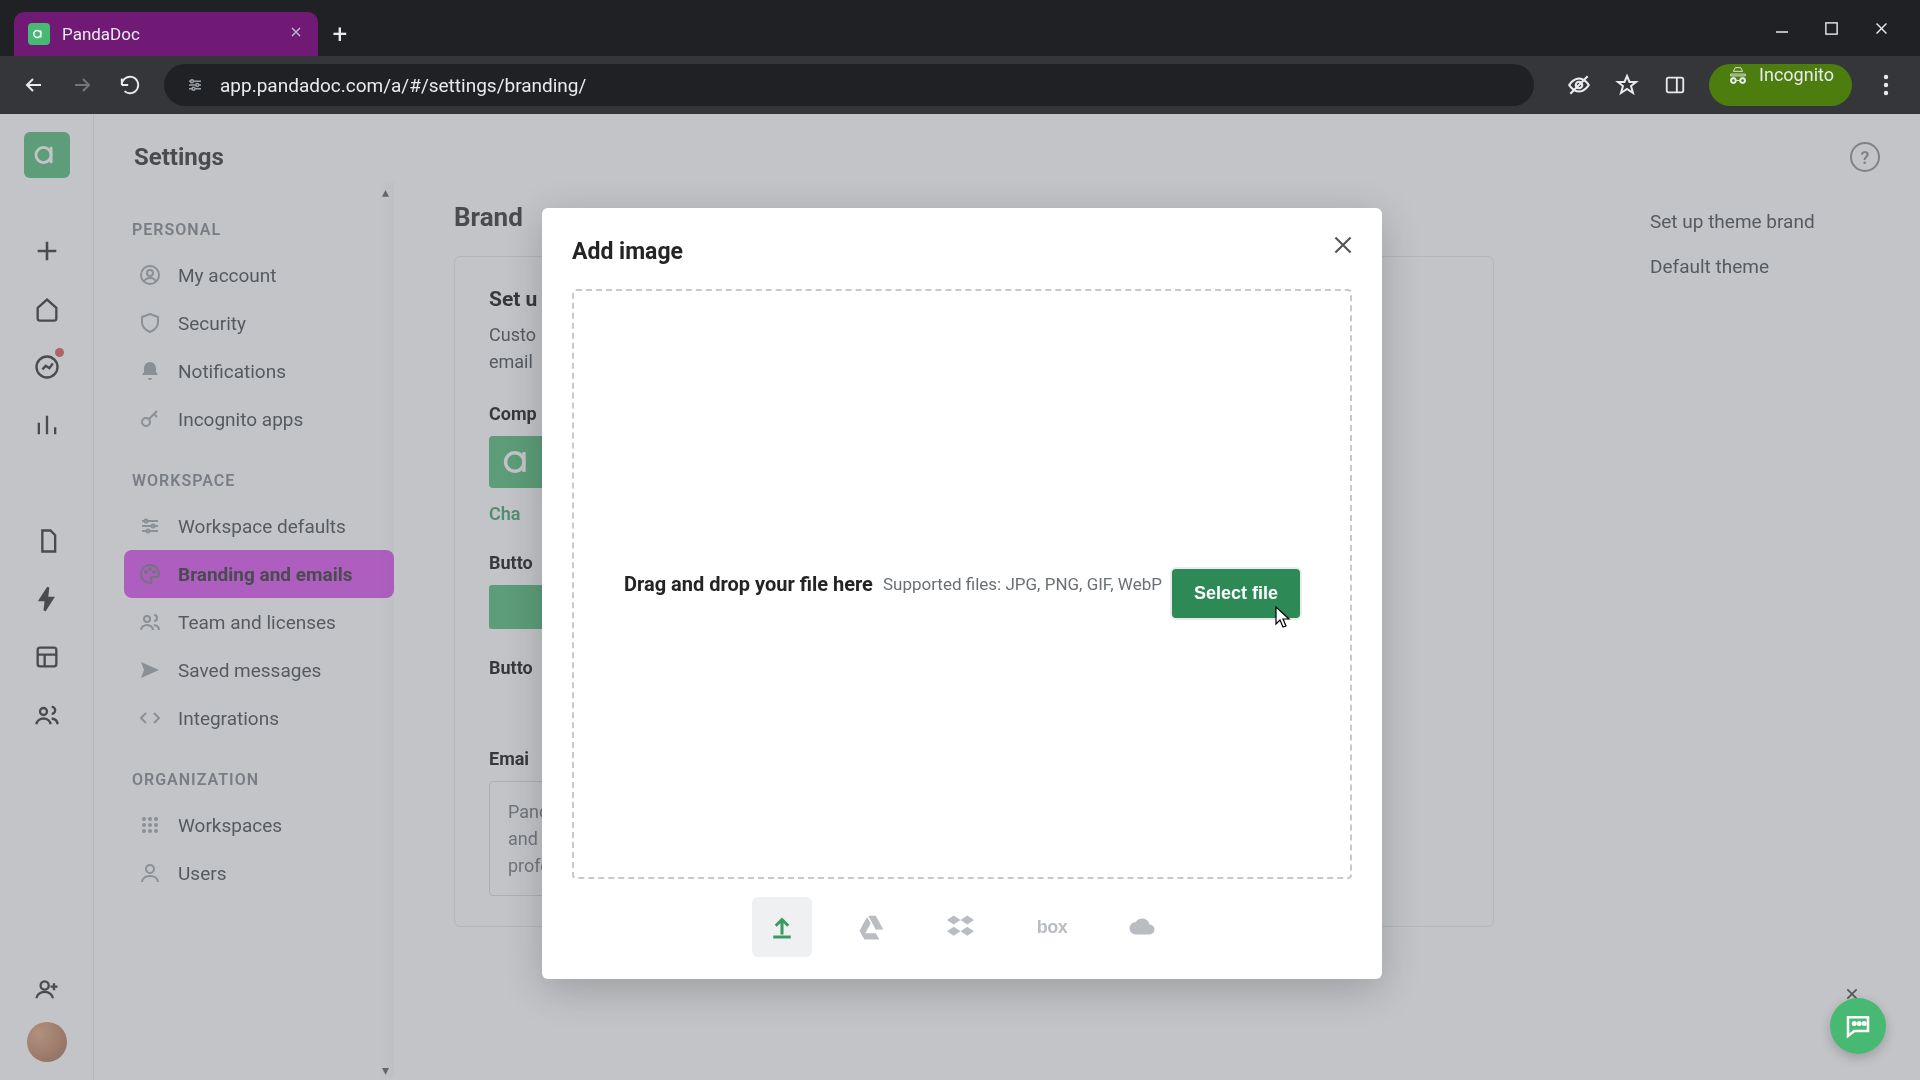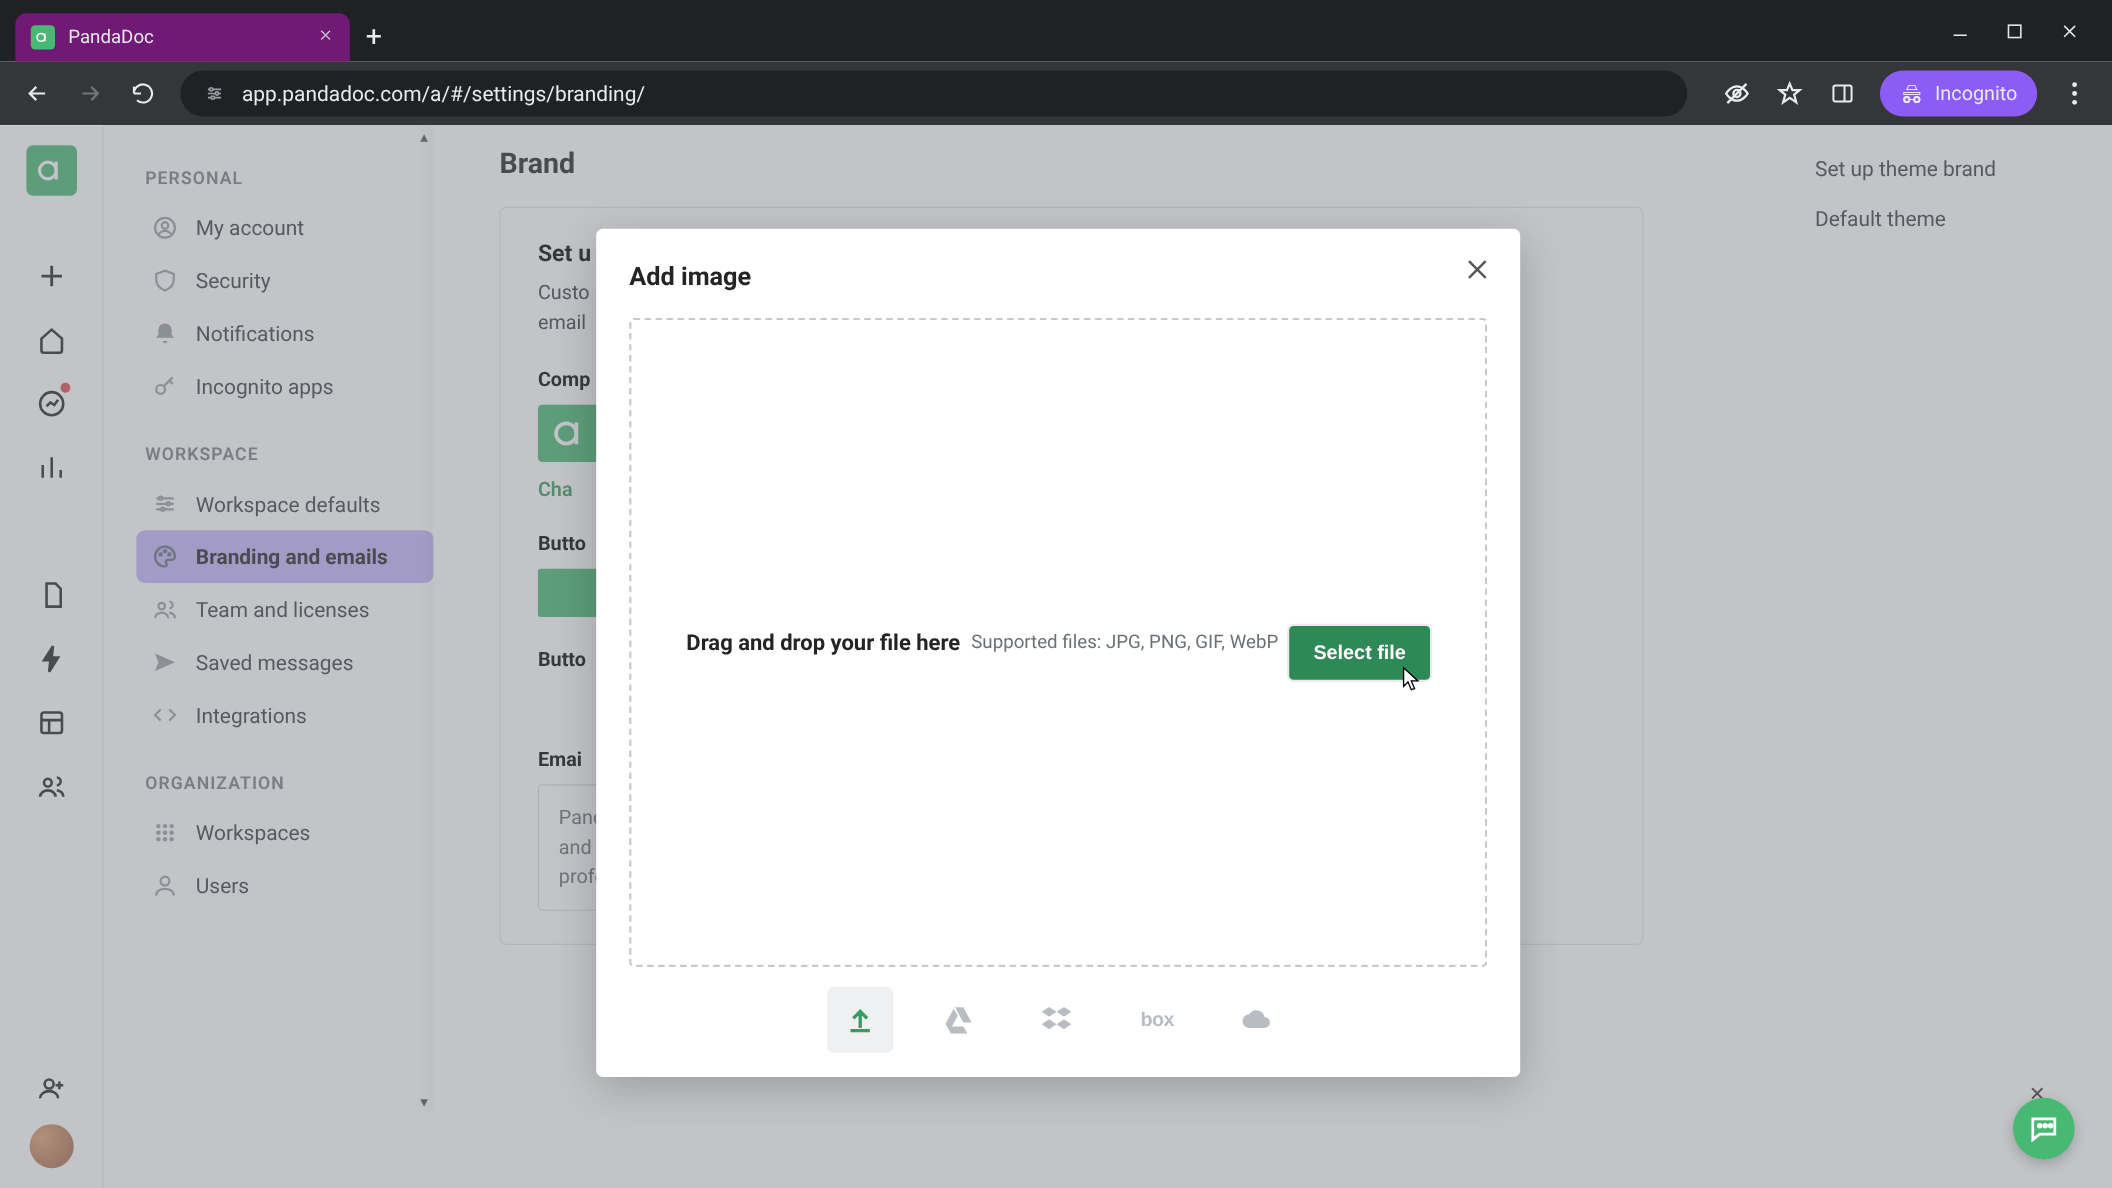--- a/index.html
+++ b/index.html
@@ -14,21 +14,21 @@
   .tab-close { margin-left:auto; color:#bdc1c6; cursor:pointer; }
   .new-tab { width:44px; height:44px; display:flex; align-items:center; justify-content:center; color:#e8eaed; font-size:26px; cursor:pointer; }
   .window-controls { position:absolute; right:0; top:0; height:56px; display:flex; align-items:center; gap:34px; padding:0 30px; color:#e8eaed; }
   .window-controls span { cursor:pointer; display:flex; }
 
   .addr-bar { position:absolute; top:56px; left:0; right:0; height:58px; background:#35363a; display:flex; align-items:center; padding:0 20px; gap:20px; color:#e8eaed; }
   .nav-btn { display:flex; align-items:center; justify-content:center; width:28px; height:28px; cursor:pointer; }
   .nav-btn.disabled { opacity:.35; cursor:default; }
   .url-pill { flex:1; background:#202124; height:42px; border-radius:21px; display:flex; align-items:center; padding:0 22px; gap:16px; font-size:19px; color:#e8eaed; max-width:1370px; }
   .addr-right { display:flex; align-items:center; gap:20px; position:absolute; right:20px; }
-  .incognito-pill { background:#8b5cf6; border-radius:21px; height:42px; display:flex; align-items:center; gap:10px; padding:0 18px; font-size:18px; }
+  .incognito-pill { background:#4d7c0f; border-radius:21px; height:42px; display:flex; align-items:flex-start; gap:10px; padding:0 18px; font-size:18px; }
 
   
   .viewport { position:absolute; top:114px; left:0; right:0; bottom:0; background:#fff; }
   .overlay { position:absolute; inset:0; background:rgba(120,124,130,.45); z-index:5; }
 
   
   .rail { position:absolute; left:0; top:0; bottom:0; width:94px; background:#fff; border-right:1px solid #e4e6ea; display:flex; flex-direction:column; align-items:center; padding-top:18px; gap:8px; z-index:1; }
   .rail-logo { width:46px; height:46px; background:#47b972; border-radius:6px; display:flex; align-items:center; justify-content:center; margin-bottom:40px; }
   .rail-logo svg { width:28px; height:28px; }
   .rail-item { width:50px; height:50px; display:flex; align-items:center; justify-content:center; cursor:pointer; color:#242424; border-radius:8px; position:relative; }
@@ -44,21 +44,21 @@
   .help-circle { margin-left:auto; width:30px; height:30px; border:2px solid #888; border-radius:50%; display:flex; align-items:center; justify-content:center; color:#888; font-size:18px; font-weight:600; cursor:pointer; }
 
   .content-row { display:flex; height:calc(100% - 70px); }
   .side-panel { width:300px; padding:10px 0 0 30px; position:relative; }
   .side-panel::after { content:""; position:absolute; right:0; top:0; bottom:0; width:16px; background:linear-gradient(to right, transparent, rgba(0,0,0,.03)); }
   .side-scroll-arrow { position:absolute; right:5px; font-size:14px; color:#555; }
   .side-scroll-arrow.up { top:2px; }
   .side-scroll-arrow.down { bottom:0px; }
   .sec-label { font-size:16px; letter-spacing:1px; color:#7a7f87; font-weight:600; margin:28px 0 12px 8px; }
   .side-link { display:flex; align-items:center; gap:16px; padding:12px 14px; border-radius:8px; color:#3a3f45; font-size:19px; cursor:pointer; }
-  .side-link.active { background:#c4b5fd; font-weight:700; color:#242424; }
+  .side-link.active { background:#d946ef; font-weight:700; color:#242424; }
   .side-link .micon { width:24px; height:24px; display:flex; align-items:center; justify-content:center; color:#9aa0a6; }
   .side-link.active .micon { color:#6b7075; }
 
   .main-col { flex:1; padding:20px 40px 0 60px; overflow:hidden; }
   .section-title { font-size:26px; font-weight:700; color:#242424; margin-bottom:24px; }
   .card { border:1px solid #e4e6ea; border-radius:6px; padding:30px 34px; width:1040px; background:#fff; }
   .card h3 { font-size:21px; font-weight:700; margin-bottom:10px; }
   .card p { font-size:18px; color:#3a3f45; line-height:1.5; }
   .sublabel { font-size:18px; font-weight:700; margin-top:28px; margin-bottom:12px; }
   .logo-preview { width:60px; height:52px; background:#47b972; border-radius:4px; display:flex; align-items:center; justify-content:center; }
@@ -250,20 +250,24 @@
       <div class="rail-item">
           <svg viewBox="0 0 24 24" stroke="currentColor" stroke-width="2" fill="none">
             <circle cx="10" cy="9" r="3.5"></circle>
             <path d="M3 20c0-3 3-5.5 7-5.5s7 2.5 7 5.5M18 7v6M15 10h6"></path>
           </svg>
         </div>
       <div class="rail-avatar"></div>
     </div>
 
     <div class="page">
+      <div class="page-header">
+        <div class="page-title">Settings</div>
+        <div class="help-circle">?</div>
+      </div>
 
       <div class="content-row">
         <div class="side-panel">
           <span class="side-scroll-arrow up">▴</span>
           <div class="sec-label">PERSONAL</div>
           <div class="side-link">
               <span class="micon">
                 <svg viewBox="0 0 24 24" width="24" height="24" fill="none" stroke="currentColor" stroke-width="2">
                   <circle cx="12" cy="12" r="9"></circle>
                   <circle cx="12" cy="10" r="3"></circle>

